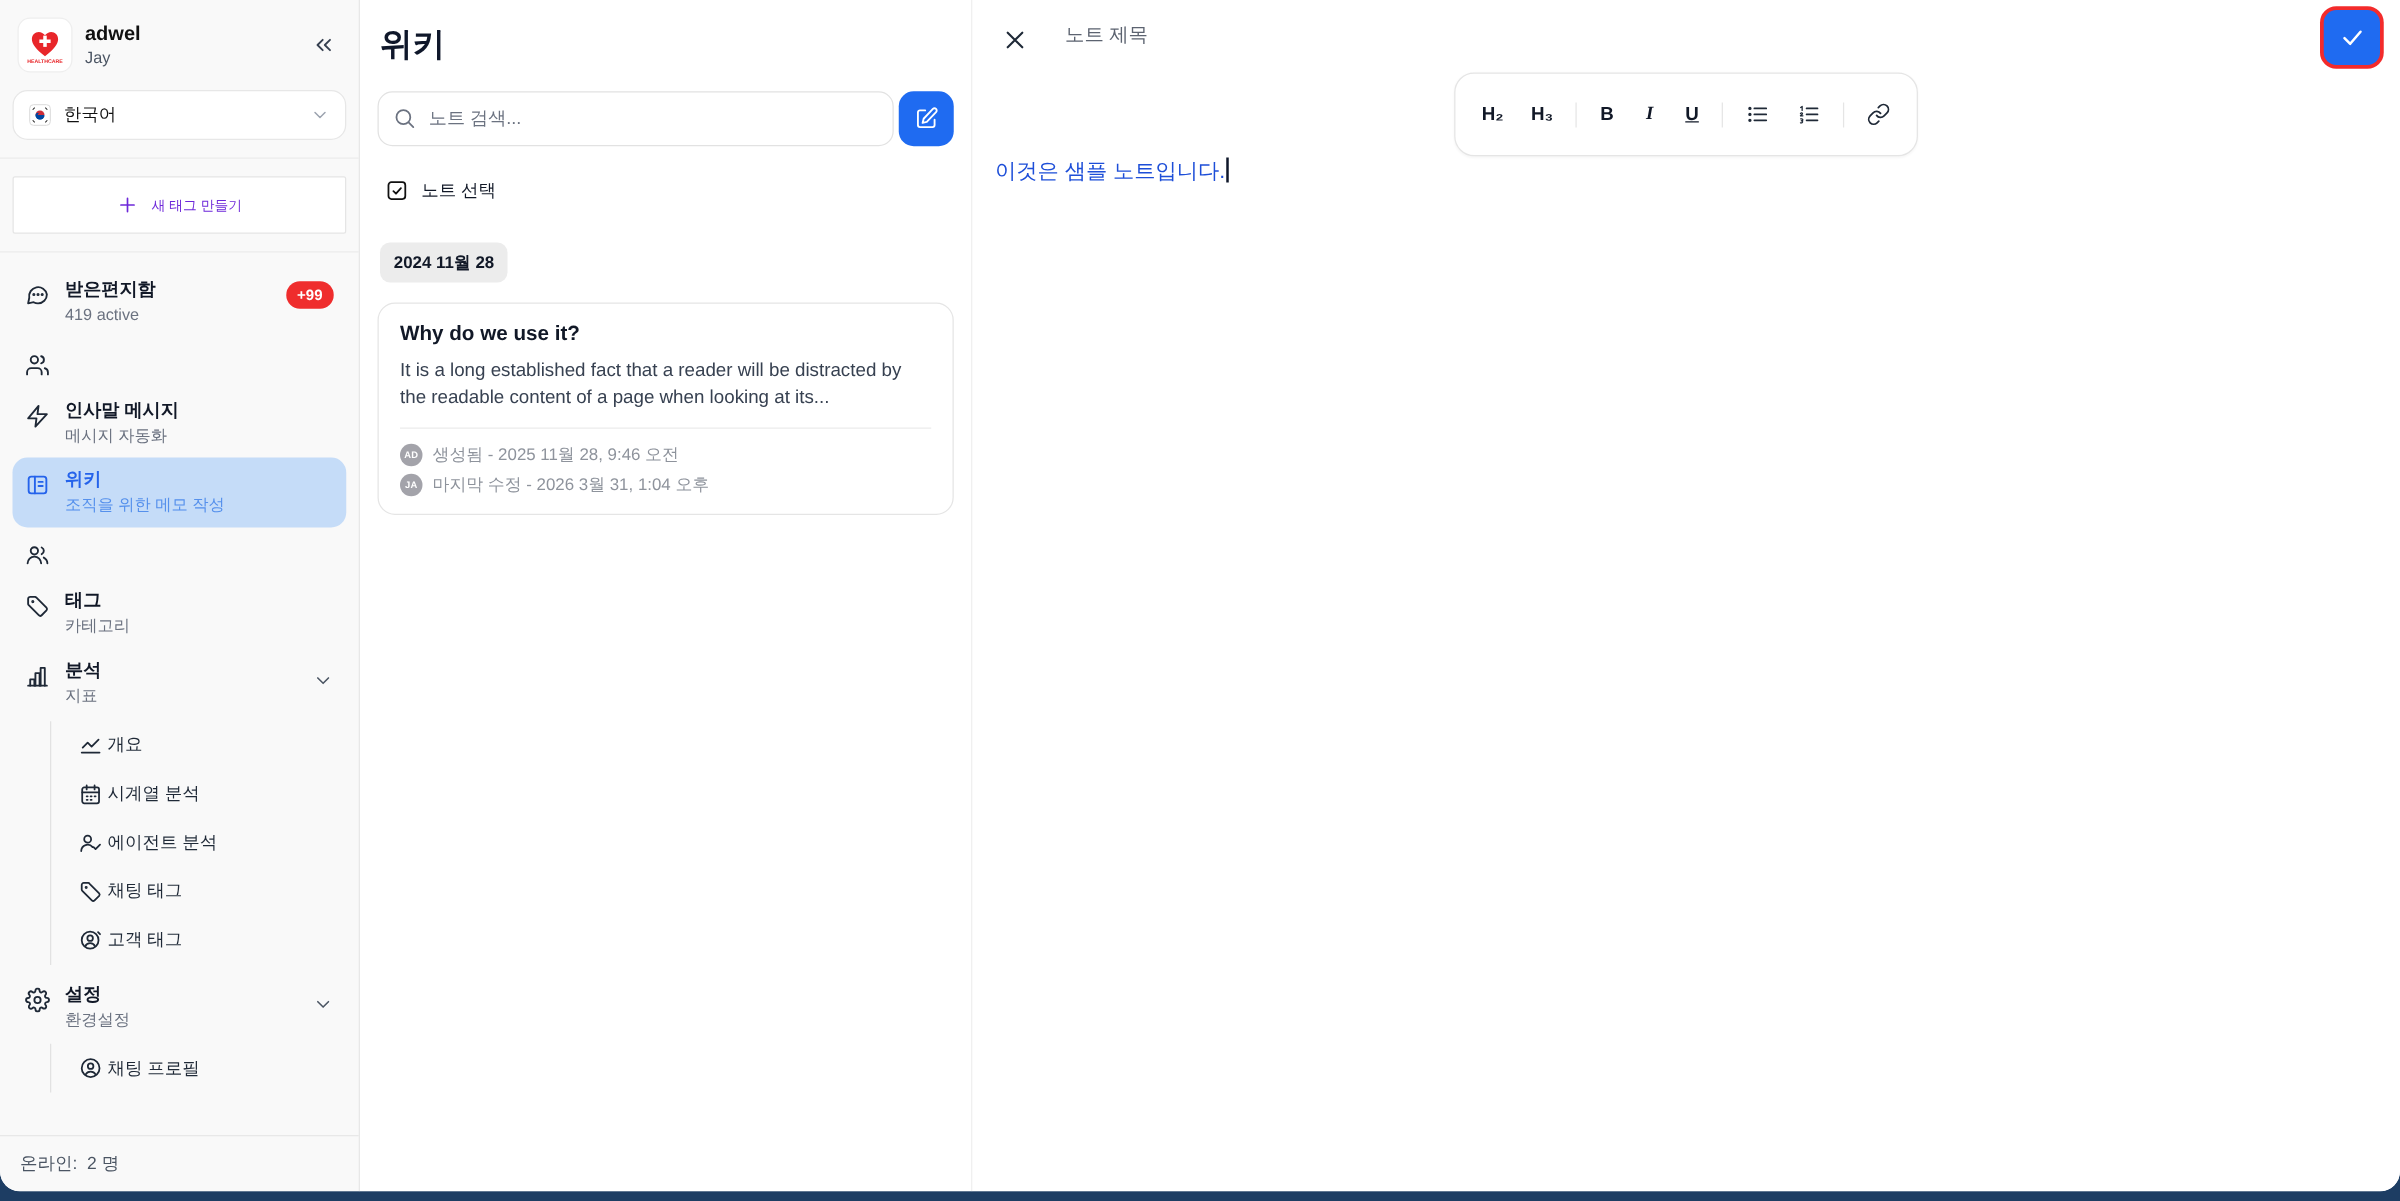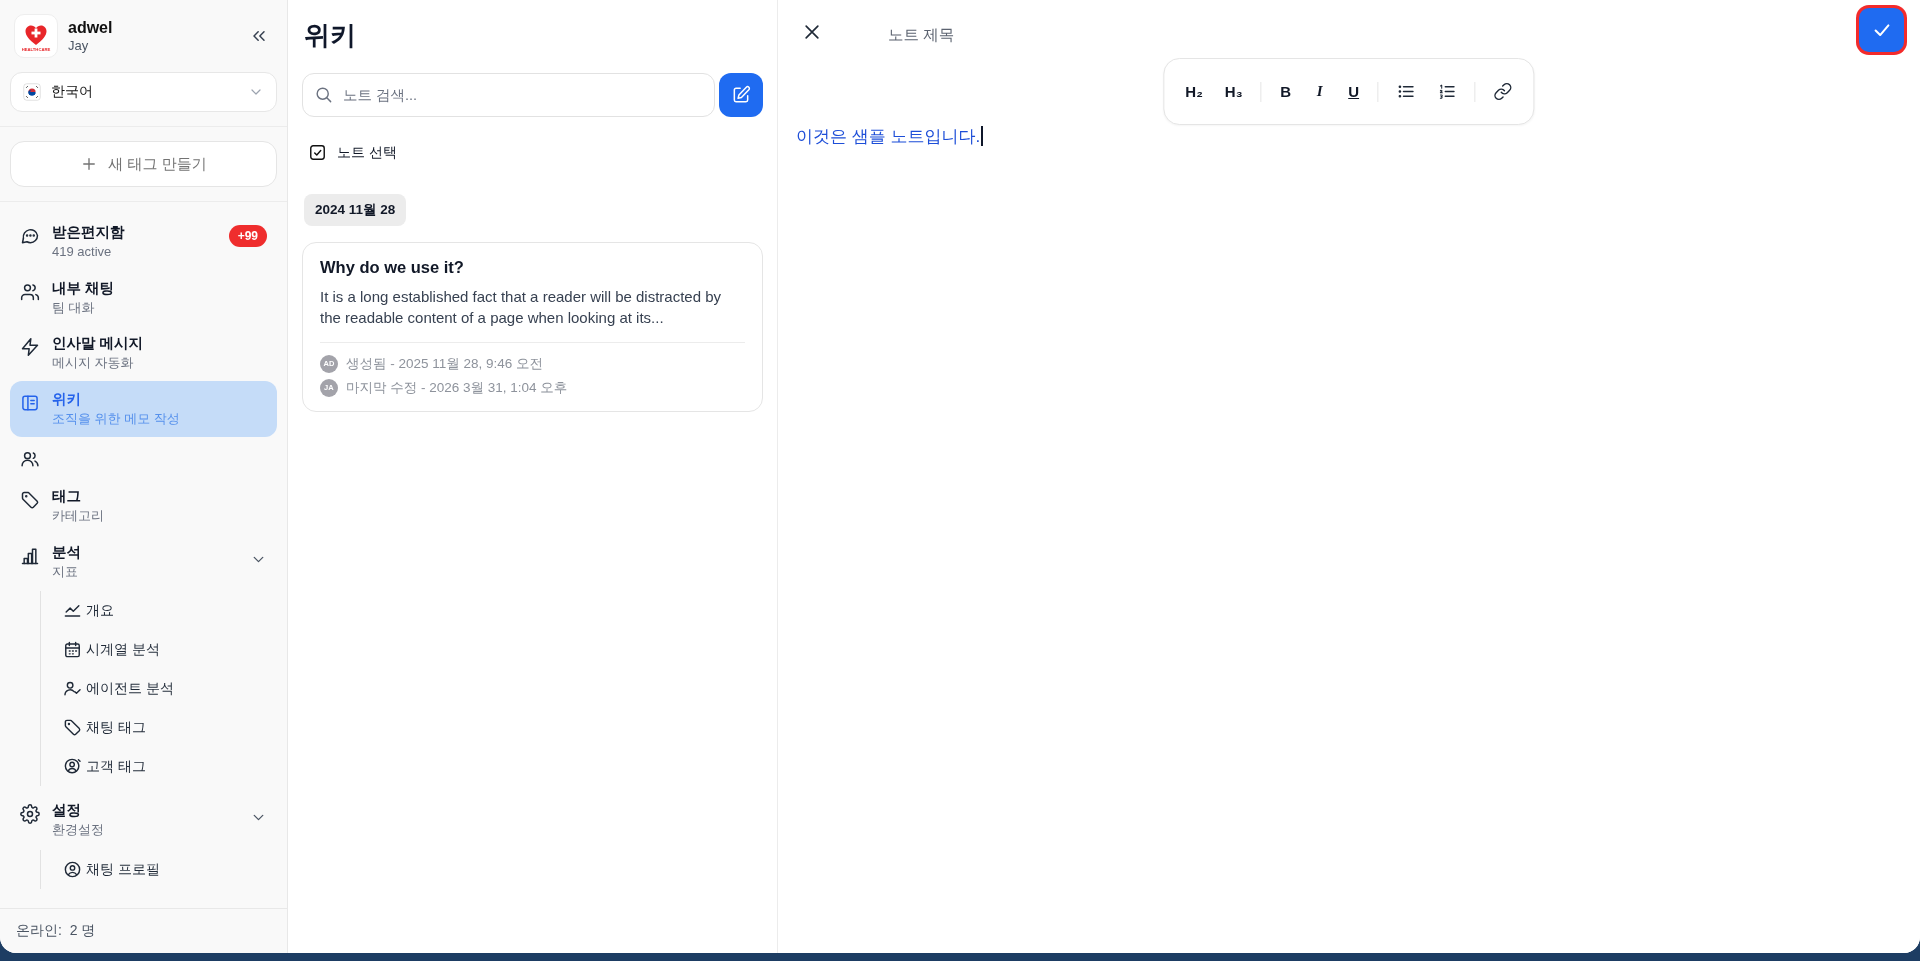--- a/index.html
+++ b/index.html
@@ -11,21 +11,21 @@
   .sidebar { width:288px; min-width:288px; background:#f9f9f9; border-right:1px solid #e8e8e8; display:flex; flex-direction:column; }
   .ws-header { display:flex; align-items:center; gap:10px; padding:14px 14px 10px 14px; }
   .logo-box { width:44px; height:44px; background:#fff; border:1px solid #eee; border-radius:10px; display:flex; flex-direction:column; align-items:center; justify-content:center; }
   .ws-names { flex:1; }
   .ws-name { font-size:16px; font-weight:700; color:#111; }
   .ws-user { font-size:13px; color:#4b5563; margin-top:1px; }
   .collapse-btn { background:none; border:none; cursor:pointer; color:#374151; padding:4px; display:flex; }
   .lang-select { margin:4px 10px 14px 10px; height:40px; background:#fff; border:1px solid #e7e7e7; border-radius:12px; display:flex; align-items:center; gap:10px; padding:0 12px; cursor:pointer; }
   .lang-label { flex:1; font-size:14px; color:#111; }
   .side-divider { border-top:1px solid #ececec; }
-  .new-tag-btn { margin:14px 10px; height:46px; background:#fff; border:1px solid #e5e5e5; border-radius:14px; display:flex; align-items:center; justify-content:center; gap:10px; font-size:15px; font-weight:500; color:#737373; cursor:pointer; font-family:inherit; }
+  .new-tag-btn { margin:14px 10px; height:46px; background:#fff; border:1px solid #e5e5e5; border-radius:2px; display:flex; align-items:center; justify-content:center; gap:10px; font-size:11px; font-weight:500; color:#6d28d9; cursor:pointer; font-family:inherit; }
   .menu { flex:1; overflow:hidden; padding:12px 10px 0 10px; }
   .menu-item { display:flex; align-items:flex-start; gap:12px; padding:9px 10px; border-radius:12px; cursor:pointer; }
   .menu-item .mi-icon { width:20px; height:20px; margin-top:3px; color:#1f2937; flex:none; }
   .mi-text { flex:1; min-width:0; }
   .mi-title { font-size:14.5px; font-weight:600; color:#111827; line-height:1.3; }
   .mi-sub { font-size:13px; color:#6b7280; margin-top:2px; line-height:1.3; }
   .menu-item.selected { background:#c5dcf8; }
   .menu-item.selected .mi-title, .menu-item.selected .mi-icon { color:#2563eb; }
   .menu-item.selected .mi-sub { color:#5590ec; }
   .badge { background:#ef2d2d; color:#fff; font-size:12px; font-weight:700; border-radius:999px; padding:4px 9px; margin-top:2px; }
@@ -52,21 +52,21 @@
   .note-card { margin-top:16px; border:1px solid #e5e5e5; border-radius:14px; padding:15px 17px 11px 17px; background:#fff; cursor:pointer; }
   .nc-title { font-size:16.5px; font-weight:700; color:#111827; margin-bottom:9px; }
   .nc-excerpt { font-size:15px; color:#374151; line-height:1.42; display:-webkit-box; -webkit-line-clamp:2; -webkit-box-orient:vertical; overflow:hidden; }
   .nc-divider { border-top:1px solid #ececec; margin:13px 0 9px 0; }
   .nc-meta { display:flex; align-items:flex-end; gap:8px; padding:3px 0; }
   .nc-avatar { width:18px; height:18px; border-radius:50%; background:#a3a3aa; color:#fff; font-size:7.5px; font-weight:700; display:flex; align-items:center; justify-content:center; letter-spacing:.2px; flex:none; }
   .nc-meta-text { font-size:13.5px; color:#8e939c; }
 
   
   .editor-panel { flex:1; background:#fff; position:relative; }
-  .ed-header { display:flex; align-items:flex-end; padding:20px 16px 0 22px;gap:36px; }
+  .ed-header { display:flex; align-items:flex-start; padding:20px 16px 0 22px; }
   .close-btn { background:none; border:none; cursor:pointer; color:#1f2937; padding:2px; display:flex; }
   .title-input { border:none; outline:none; background:transparent; font-size:15.5px; color:#5c6370; margin-left:28px; width:400px; font-family:inherit; }
   .title-input::placeholder { color:#5c6370; }
   .confirm-btn { position:absolute; top:8px; right:16px; width:45px; height:44px; background:#1f6bf1; border:none; border-radius:10px; display:flex; align-items:center; justify-content:center; color:#fff; cursor:pointer; box-shadow:0 0 0 3px #f32b2b; }
   .ed-toolbar { position:absolute; top:58px; left:50%; transform:translateX(-50%); display:flex; align-items:center; gap:4px; background:#fff; border:1px solid #e5e5e5; border-radius:16px; padding:19px 12px; box-shadow:0 1px 2px rgba(0,0,0,.04); }
   .tb-btn { background:none; border:none; cursor:pointer; color:#111827; font-size:15px; font-weight:600; padding:4px 9px; border-radius:8px; display:flex; align-items:center; justify-content:center; min-width:30px; font-family:inherit; }
   .tb-btn.italic { font-style:italic; font-family:"Liberation Serif",serif; font-weight:600; }
   .tb-btn.underline { text-decoration:underline; }
   .tb-sep { width:1px; height:20px; background:#e5e5e5; margin:0 5px; }
   .tb-icon { width:19px; height:19px; color:#1f2937; }
@@ -149,24 +149,20 @@
         <span class="badge">+99</span>
       </div>
 
       <div class="menu-item">
         <svg class="stroke mi-icon" viewBox="0 0 24 24">
             <path d="M16 21v-2a4 4 0 0 0-4-4H6a4 4 0 0 0-4 4v2"></path>
             <circle cx="9" cy="7" r="3.5"></circle>
             <path d="M22 21v-2a4 4 0 0 0-3-3.87"></path>
             <path d="M15.5 3.6a3.5 3.5 0 0 1 0 6.8"></path>
           </svg>
-        <div class="mi-text">
-          <div class="mi-title">내부 채팅</div>
-          <div class="mi-sub">팀 대화</div>
-        </div>
       </div>
 
       <div class="menu-item">
         <svg class="stroke mi-icon" viewBox="0 0 24 24">
             <path d="M13 2 3 14h8l-1 8 11-12h-9l1-8z"></path>
           </svg>
         <div class="mi-text">
           <div class="mi-title">인사말 메시지</div>
           <div class="mi-sub">메시지 자동화</div>
         </div>

